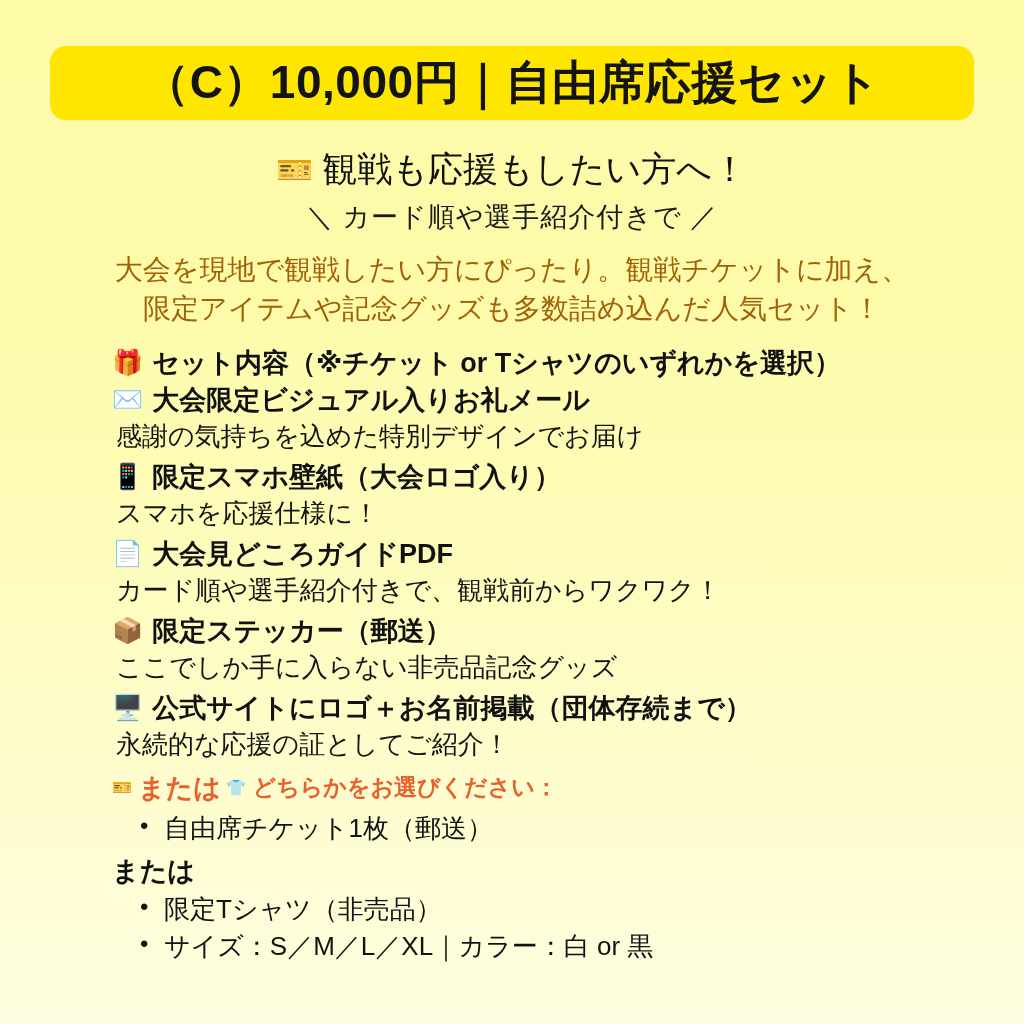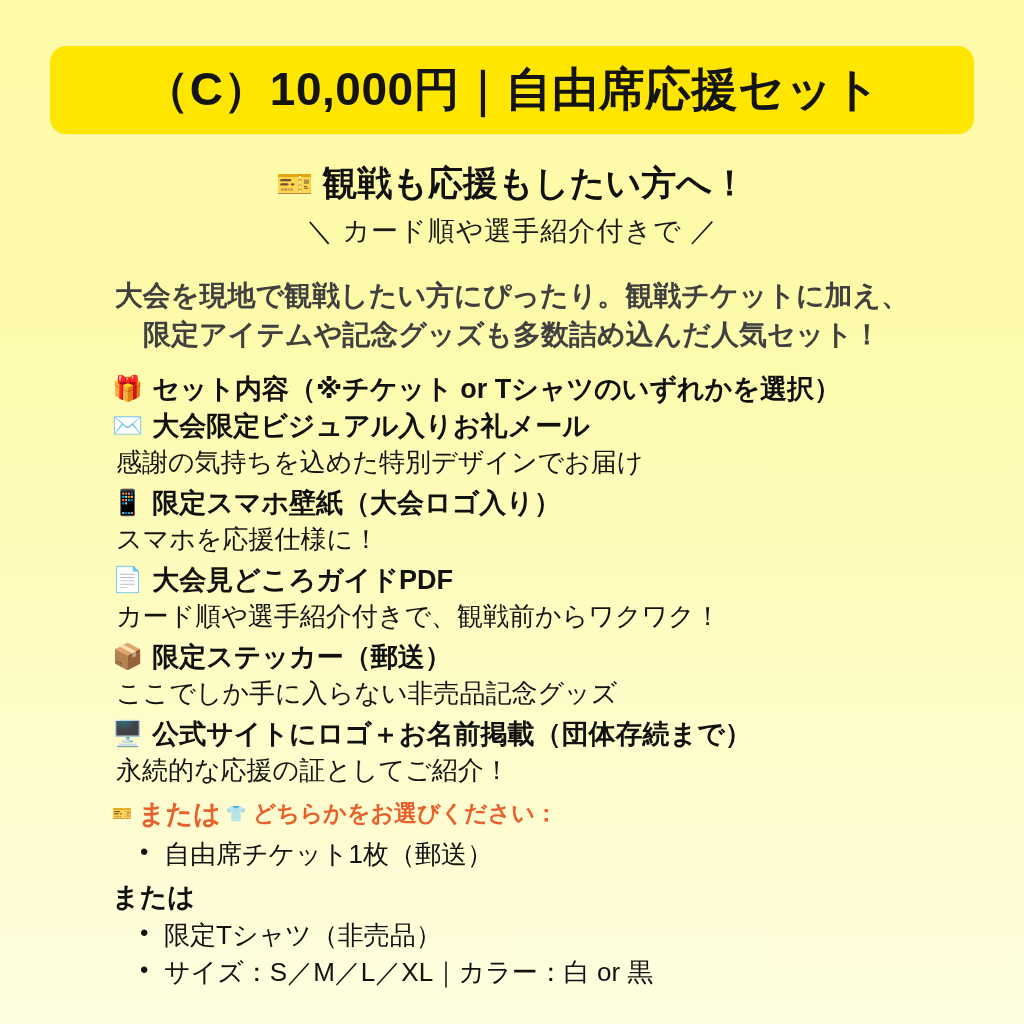--- a/index.html
+++ b/index.html
@@ -20,21 +20,21 @@
     height: 1024px;
     box-sizing: border-box;
     padding: 0 18px;
   }
 
   
   .title-banner {
     margin: 46px 32px 0 32px;
     background: #ffe600;
     border-radius: 16px;
-    height: 88px;
+    height: 74px;
     display: flex;
     align-items: center;
     justify-content: center;
     box-shadow: 0 1px 0 rgba(0,0,0,0.04);
   }
   .title-text {
     font-size: 46px;
     font-weight: bold;
     letter-spacing: 0.5px;
     color: #141414;
@@ -45,41 +45,40 @@
   .headline-row {
     display: flex;
     align-items: center;
     justify-content: center;
     gap: 8px;
     margin-top: 26px;
   }
   .headline-icon { font-size: 30px; line-height: 1; }
   .headline {
     font-size: 35px;
-    font-weight: bold;
+    font-weight: normal;
     color: #111;
     white-space: nowrap;
   }
   .subheadline {
     text-align: center;
     font-size: 27px;
     margin-top: 6px;
     color: #1a1a1a;
     letter-spacing: 1px;
   }
 
   
   .lead {
     text-align: center;
     font-size: 28px;
     line-height: 1.38;
-    margin-top: 28px;
+    margin-top: 16px;
     padding: 0 26px;
-    color: #404040;
-    font-weight: bold;
+    color: #a16207;
   }
 
   
   .body-block {
     margin-top: 18px;
     padding-left: 94px;
     padding-right: 30px;
   }
   .line {
     display: flex;

